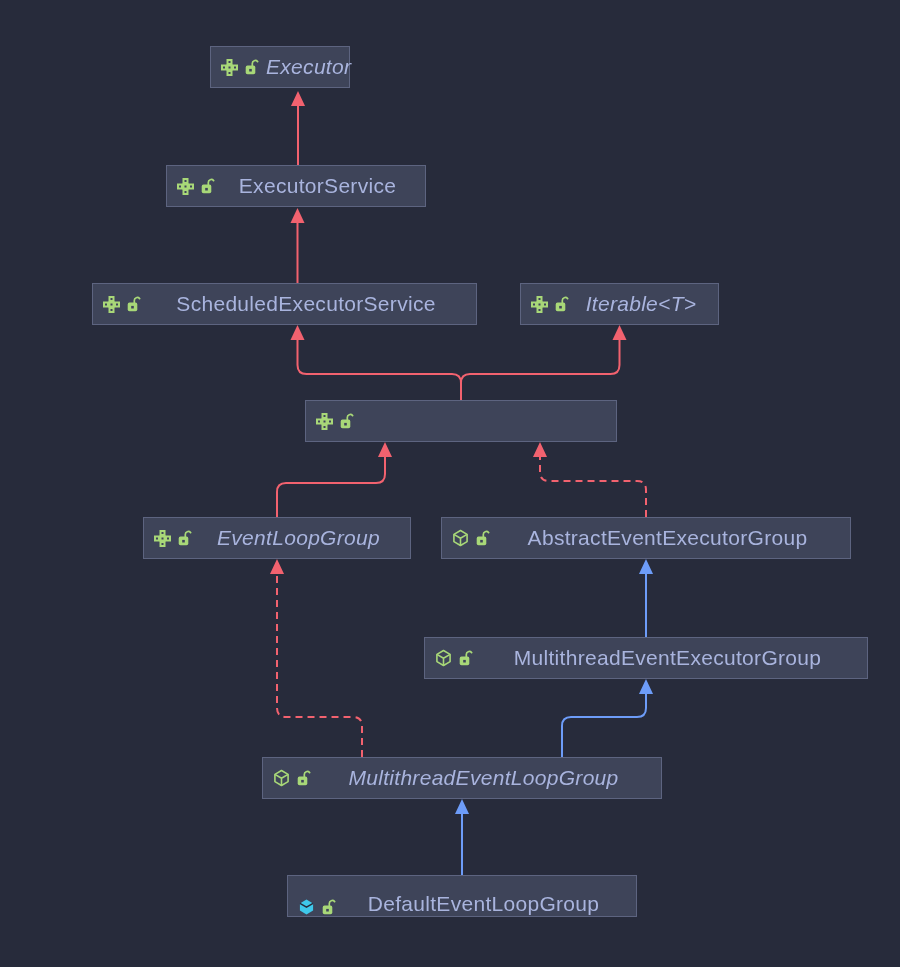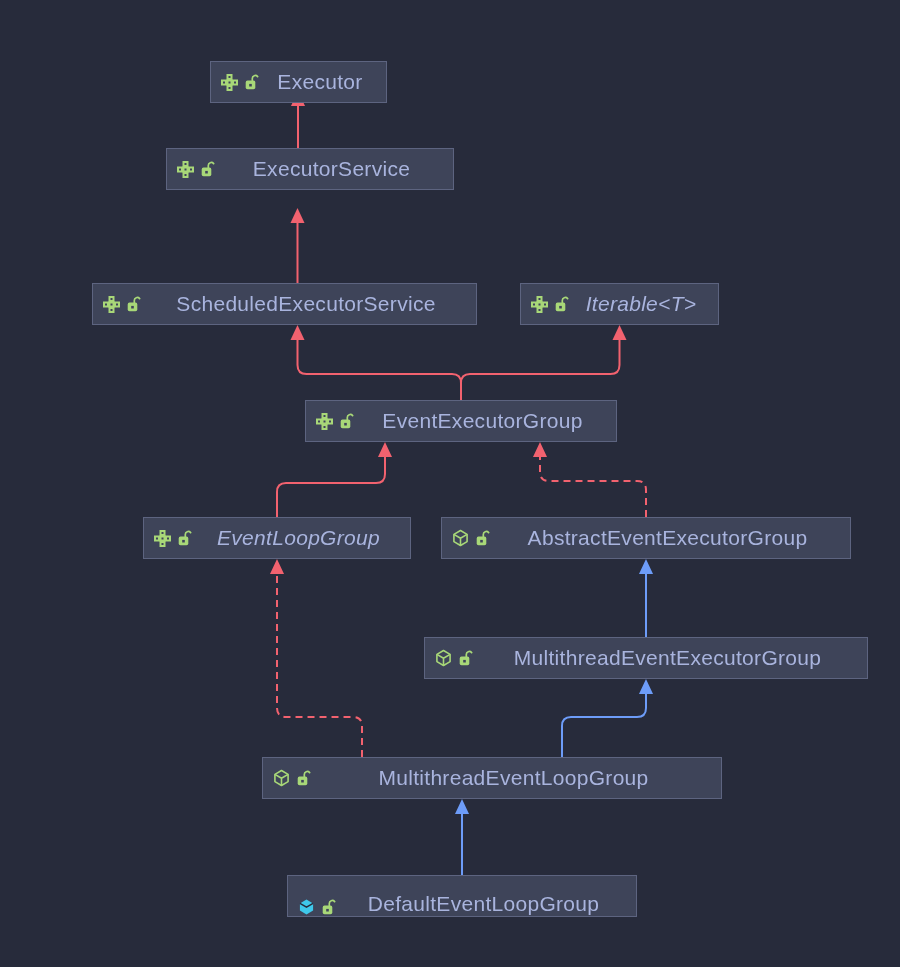--- a/index.html
+++ b/index.html
@@ -36,21 +36,21 @@
       <polygon points="540,442 533,457 547,457" fill="#f2626f"></polygon>
       <path d="M 646 637 L 646 572" fill="none" stroke="#6d9cf8" stroke-width="2"></path>
       <polygon points="646,559 639,574 653,574" fill="#6d9cf8"></polygon>
       <path d="M 562 757 L 562 726 Q 562 717 571 717 L 637 717 Q 646 717 646 708 L 646 692" fill="none" stroke="#6d9cf8" stroke-width="2"></path>
       <polygon points="646,679 639,694 653,694" fill="#6d9cf8"></polygon>
       <path d="M 362 757 L 362 726 Q 362 717 353 717 L 286 717 Q 277 717 277 708 L 277 572" fill="none" stroke="#f2626f" stroke-width="2" stroke-dasharray="7 5"></path>
       <polygon points="277,559 270,574 284,574" fill="#f2626f"></polygon>
       <path d="M 462 875 L 462 812" fill="none" stroke="#6d9cf8" stroke-width="2"></path>
       <polygon points="462,799 455,814 469,814" fill="#6d9cf8"></polygon>
     </svg>
-<div class="node" style="left: 210px; top: 61px; width: 177px; height: 42px;">
+<div class="node" style="left: 210px; top: 46px; width: 140px; height: 42px; font-style: italic;">
       <span class="icon">
         <svg width="17" height="17" viewBox="0 0 17 17">
           <rect x="5.5" y="0" width="6" height="6" fill="#a8d878"></rect>
           <rect x="7.5" y="2" width="2" height="2" fill="#3e4459"></rect>
           <rect x="0" y="5.5" width="6" height="6" fill="#a8d878"></rect>
           <rect x="2" y="7.5" width="2" height="2" fill="#3e4459"></rect>
           <rect x="5.5" y="5.5" width="6" height="6" fill="#a8d878"></rect>
           <rect x="7.5" y="7.5" width="2" height="2" fill="#3e4459"></rect>
           <rect x="11" y="5.5" width="6" height="6" fill="#a8d878"></rect>
           <rect x="13" y="7.5" width="2" height="2" fill="#3e4459"></rect>
@@ -60,21 +60,21 @@
       </span>
       <span class="icon">
         <svg width="14" height="17" viewBox="0 0 14 17">
     <path d="M7.3 6.6 V4.6 A3 3 0 0 1 12.6 2.6" fill="none" stroke="#a8d878" stroke-width="1.7" stroke-linecap="round"></path>
     <rect x="0.7" y="6.6" width="9.6" height="8.6" rx="1.8" fill="#a8d878"></rect>
     <rect x="4.2" y="9.9" width="2.6" height="2.6" fill="#3e4459"></rect>
         </svg>
       </span>
       <span class="label">Executor</span>
     </div>
-    <div class="node" style="left: 166px; top: 148px; width: 288px; height: 42px;">
+    <div class="node" style="left: 166px; top: 165px; width: 260px; height: 42px;">
       <span class="icon">
         <svg width="17" height="17" viewBox="0 0 17 17">
           <rect x="5.5" y="0" width="6" height="6" fill="#a8d878"></rect>
           <rect x="7.5" y="2" width="2" height="2" fill="#3e4459"></rect>
           <rect x="0" y="5.5" width="6" height="6" fill="#a8d878"></rect>
           <rect x="2" y="7.5" width="2" height="2" fill="#3e4459"></rect>
           <rect x="5.5" y="5.5" width="6" height="6" fill="#a8d878"></rect>
           <rect x="7.5" y="7.5" width="2" height="2" fill="#3e4459"></rect>
           <rect x="11" y="5.5" width="6" height="6" fill="#a8d878"></rect>
           <rect x="13" y="7.5" width="2" height="2" fill="#3e4459"></rect>
@@ -154,21 +154,20 @@
           <rect x="7.5" y="13" width="2" height="2" fill="#3e4459"></rect>
         </svg>
       </span>
       <span class="icon">
         <svg width="14" height="17" viewBox="0 0 14 17">
     <path d="M7.3 6.6 V4.6 A3 3 0 0 1 12.6 2.6" fill="none" stroke="#a8d878" stroke-width="1.7" stroke-linecap="round"></path>
     <rect x="0.7" y="6.6" width="9.6" height="8.6" rx="1.8" fill="#a8d878"></rect>
     <rect x="4.2" y="9.9" width="2.6" height="2.6" fill="#3e4459"></rect>
         </svg>
       </span>
-      <span class="label">EventExecutorGroup</span>
     </div>
     <div class="node" style="left: 143px; top: 517px; width: 268px; height: 42px; font-style: italic;">
       <span class="icon">
         <svg width="17" height="17" viewBox="0 0 17 17">
           <rect x="5.5" y="0" width="6" height="6" fill="#a8d878"></rect>
           <rect x="7.5" y="2" width="2" height="2" fill="#3e4459"></rect>
           <rect x="0" y="5.5" width="6" height="6" fill="#a8d878"></rect>
           <rect x="2" y="7.5" width="2" height="2" fill="#3e4459"></rect>
           <rect x="5.5" y="5.5" width="6" height="6" fill="#a8d878"></rect>
           <rect x="7.5" y="7.5" width="2" height="2" fill="#3e4459"></rect>
@@ -212,21 +211,21 @@
       </span>
       <span class="icon">
         <svg width="14" height="17" viewBox="0 0 14 17">
     <path d="M7.3 6.6 V4.6 A3 3 0 0 1 12.6 2.6" fill="none" stroke="#a8d878" stroke-width="1.7" stroke-linecap="round"></path>
     <rect x="0.7" y="6.6" width="9.6" height="8.6" rx="1.8" fill="#a8d878"></rect>
     <rect x="4.2" y="9.9" width="2.6" height="2.6" fill="#3e4459"></rect>
         </svg>
       </span>
       <span class="label">AbstractEventExecutorGroup</span>
     </div>
-    <div class="node" style="left: 262px; top: 757px; width: 460px; height: 42px;">
+    <div class="node" style="left: 262px; top: 757px; width: 400px; height: 42px; font-style: italic;">
       <span class="icon">
         <svg width="17" height="18" viewBox="0 0 16 16">
     <path d="M8 1 L14.2 4.6 V11.4 L8 15 L1.8 11.4 V4.6 Z" fill="none" stroke="#a8d878" stroke-width="1.5" stroke-linejoin="round"></path>
     <path d="M1.8 4.6 L8 8.2 L14.2 4.6 M8 8.2 V15" fill="none" stroke="#a8d878" stroke-width="1.5" stroke-linejoin="round"></path>
         </svg>
       </span>
       <span class="icon">
         <svg width="14" height="17" viewBox="0 0 14 17">
     <path d="M7.3 6.6 V4.6 A3 3 0 0 1 12.6 2.6" fill="none" stroke="#a8d878" stroke-width="1.7" stroke-linecap="round"></path>
     <rect x="0.7" y="6.6" width="9.6" height="8.6" rx="1.8" fill="#a8d878"></rect>

